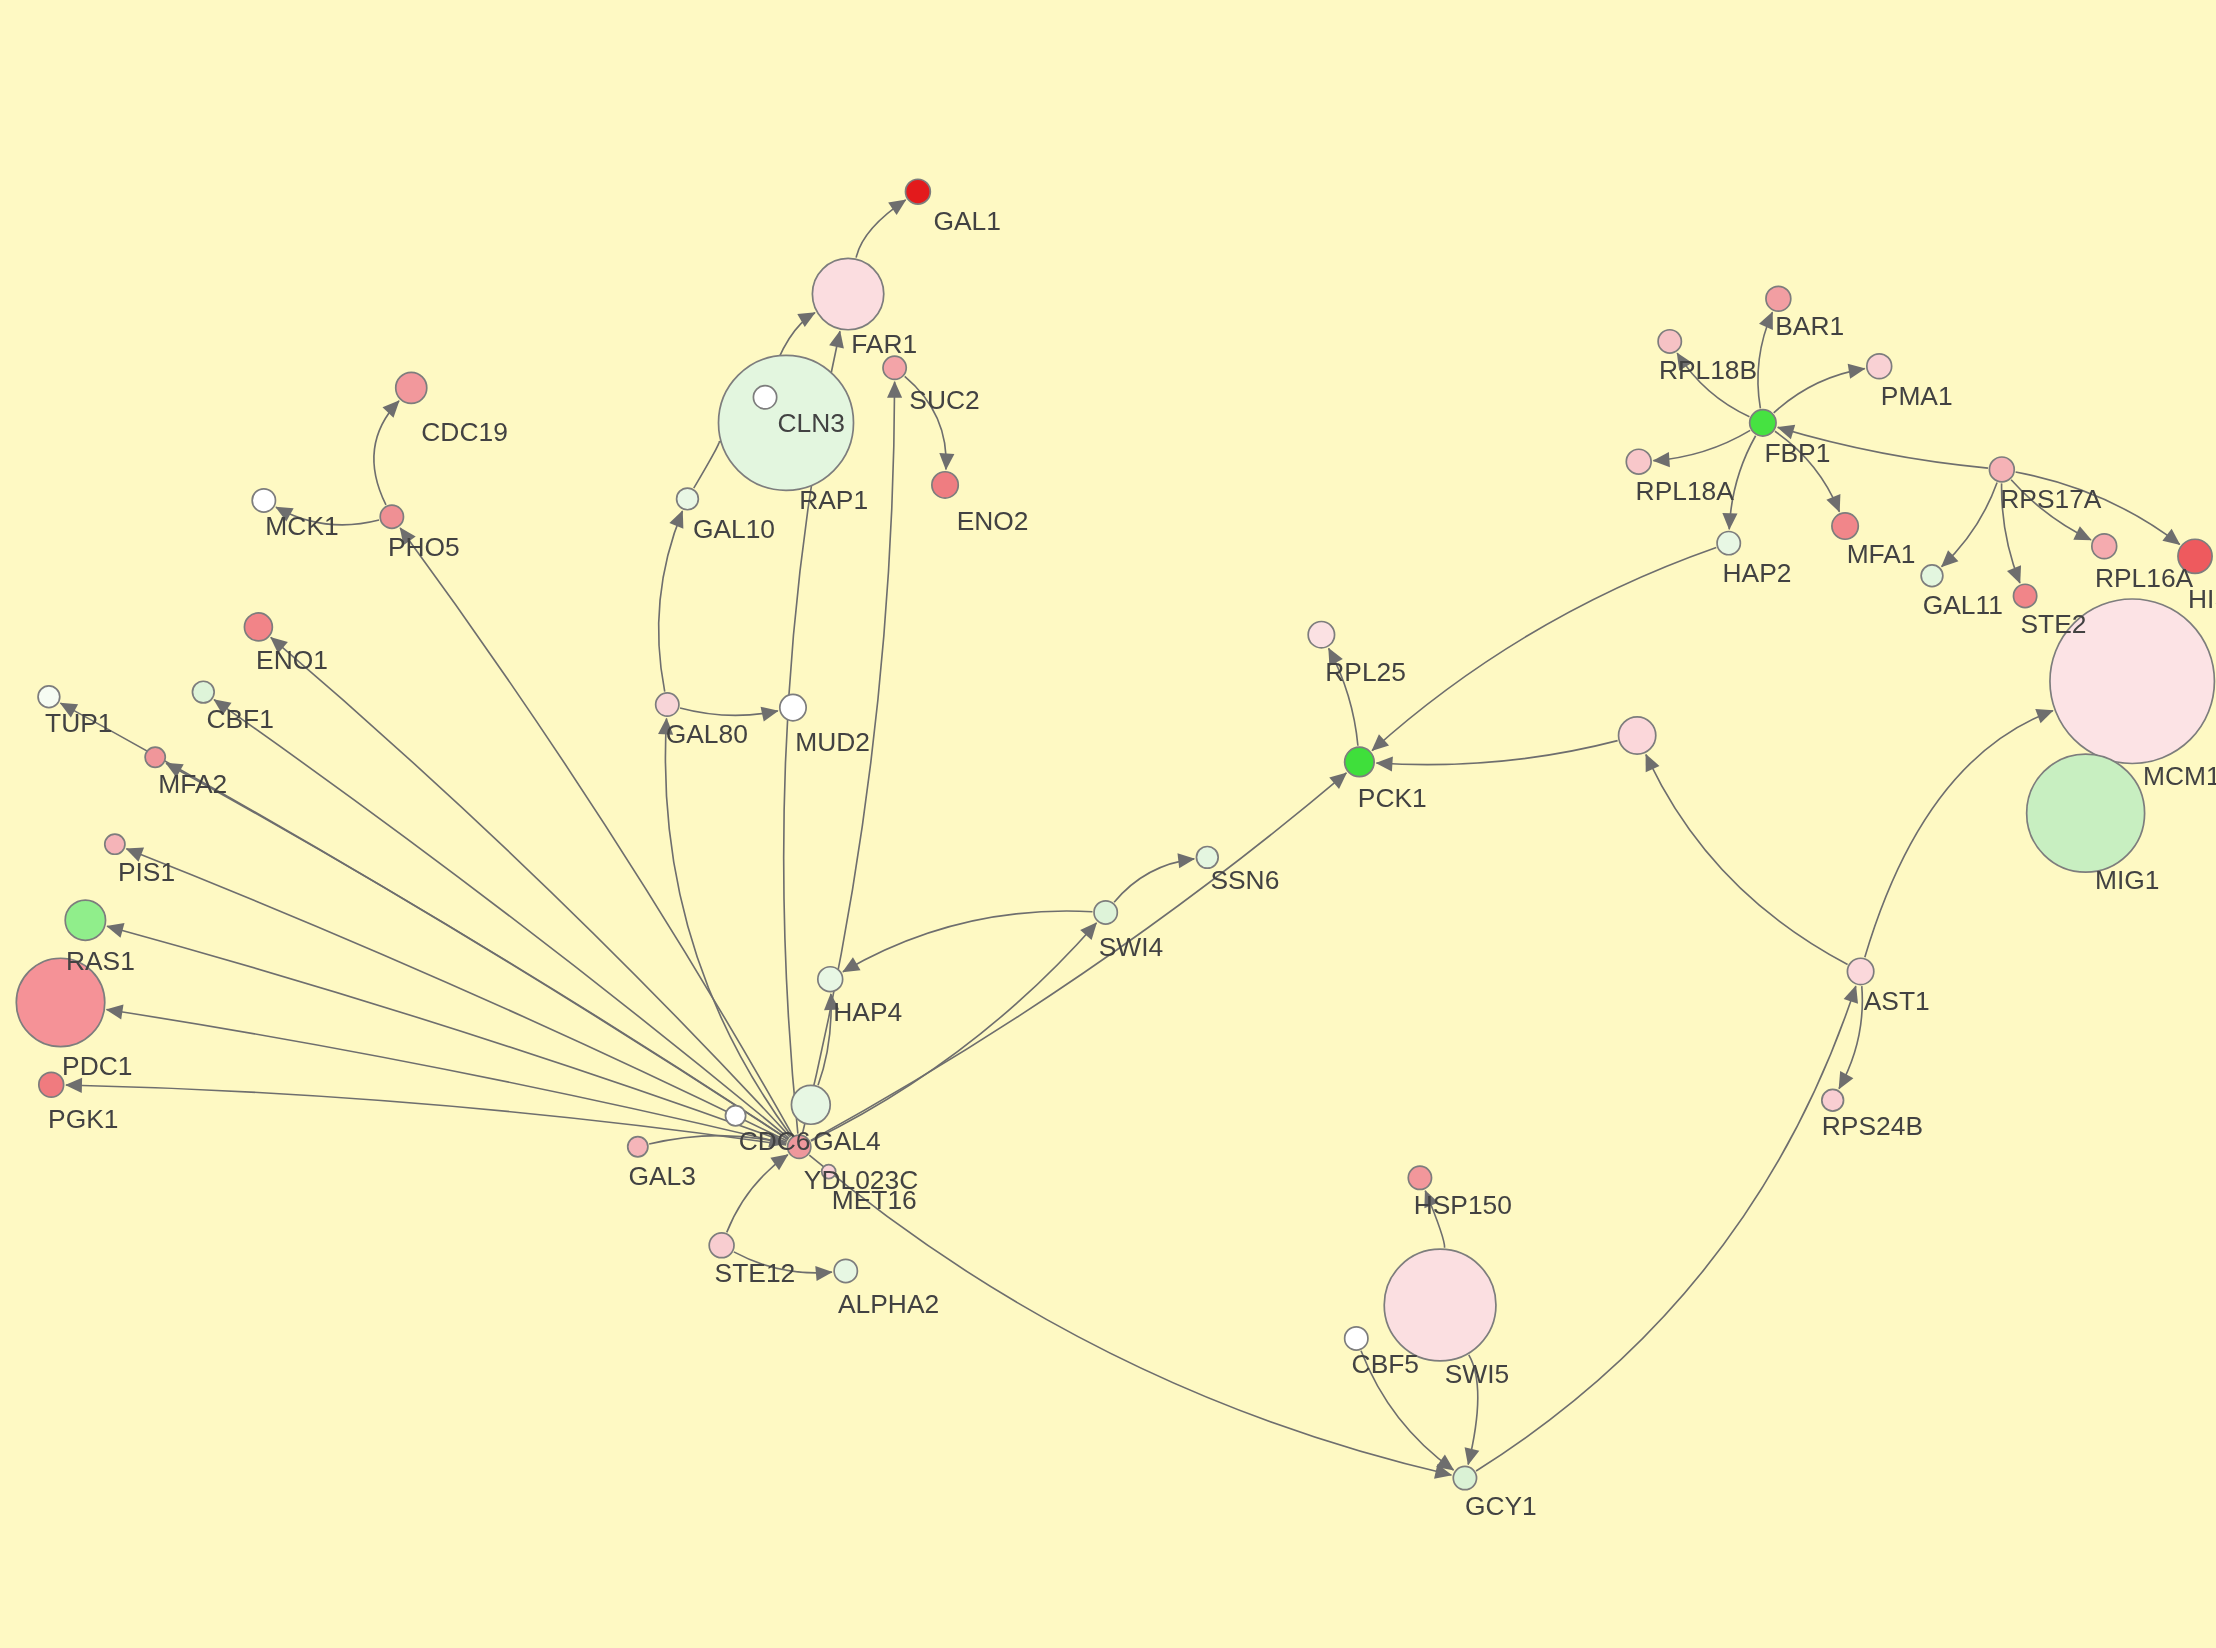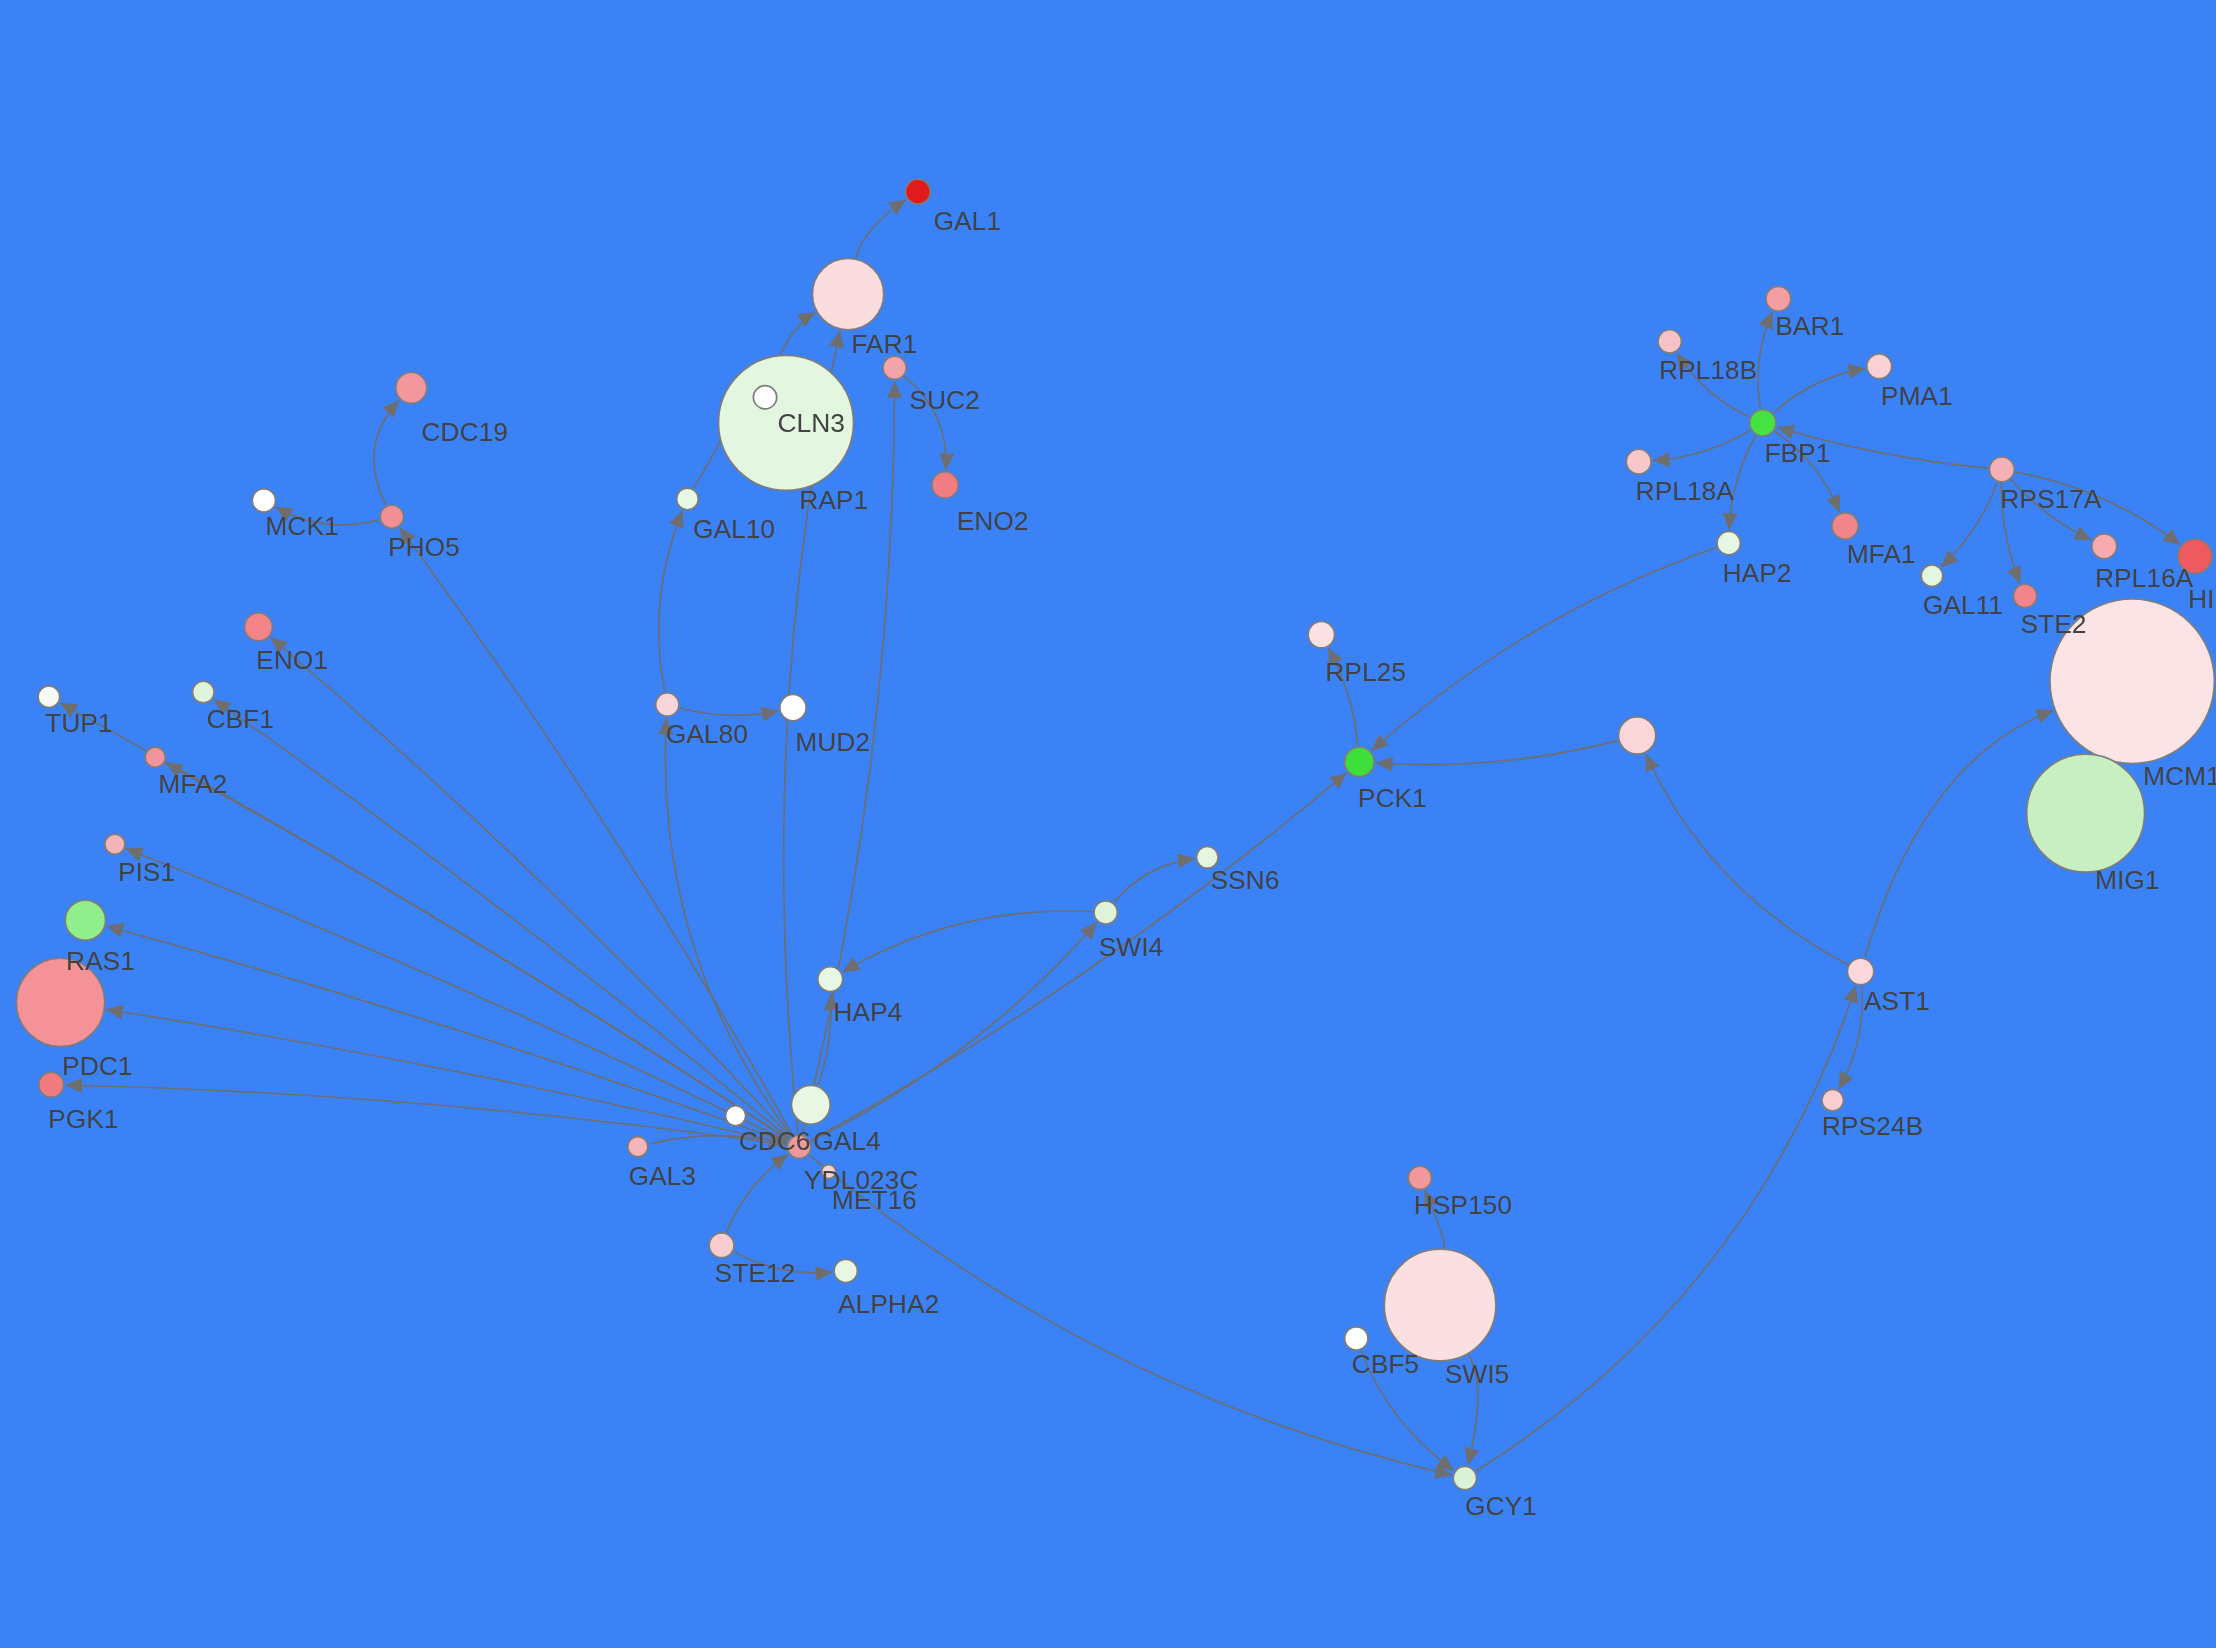--- a/index.html
+++ b/index.html
@@ -1,16 +1,16 @@
 <!DOCTYPE html>
 <html style="font-size:12.4px"><head>
 <meta charset="utf-8">
 <style>
   html,body{margin:0;padding:0;background:#ffffff;}
-  .stage{width:2216px;height:1648px;position:relative;background:#3b82f6;overflow:hidden;}
+  .stage{width:2216px;height:1648px;position:relative;background:#fef9c3;overflow:hidden;}
   svg{display:block;}
   .nlabel{font-family:"Liberation Sans", sans-serif;font-size:34px;fill:#424242;}
   .edge{fill:none;stroke:#6e6e6e;stroke-width:2.1px;}
   .node{stroke:#7d7d7d;stroke-width:2.2px;}
 </style>
 </head>
 <body>
 
 <div class="stage">
   <svg id="graph" width="2216" height="1648" viewBox="0 0 2856 2124" xmlns="http://www.w3.org/2000/svg">

